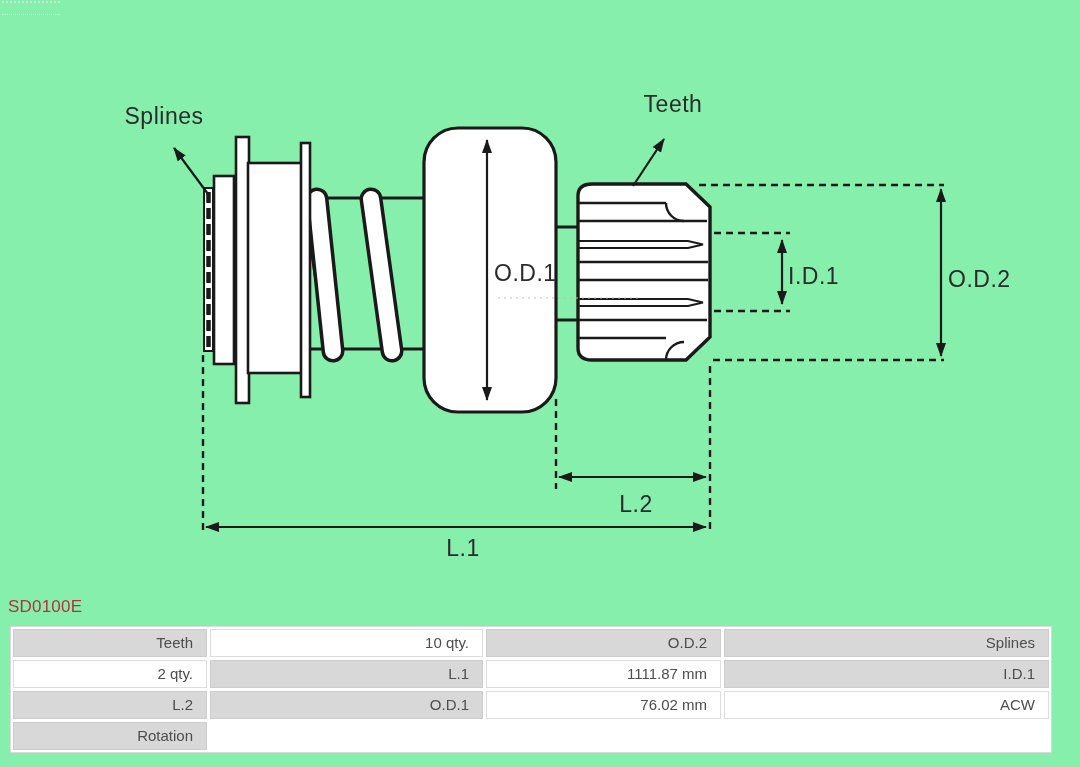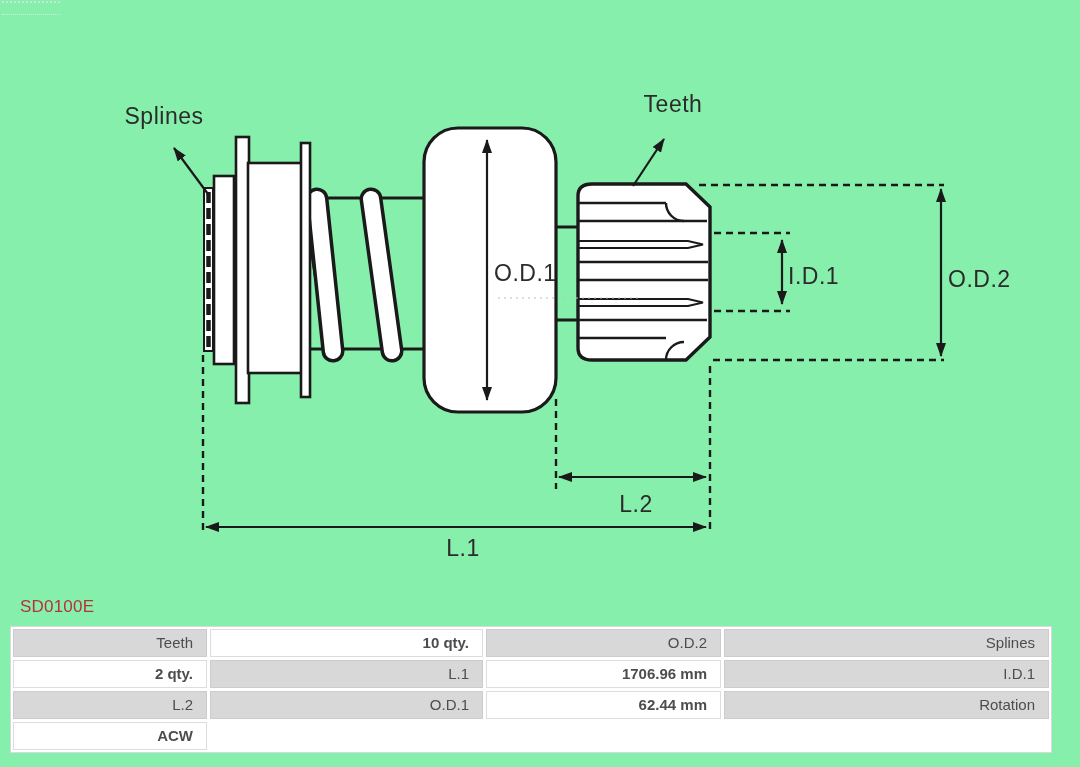--- a/index.html
+++ b/index.html
@@ -16,21 +16,21 @@
     border-bottom:1px dotted #ececf0;
     opacity:.7;
   }
   svg text{
     fill:#2b2b2b;
     font-family:"Liberation Sans","DejaVu Sans",sans-serif;
     font-size:23px;
     letter-spacing:.5px;
   }
   .part-number{
-    margin:3px 0 9px 20px;
+    margin:3px 0 9px 8px;
     font-size:17px;
     font-weight:500;
     letter-spacing:.2px;
   }
   .spec-table{
     margin-left:10px;
     width:1042px;
     border:1px solid #d9d9d9;
     background:#fff;
     padding:2px;
@@ -41,21 +41,21 @@
     font-size:15px;
   }
   .cell{
     height:26px;
     line-height:26px;
     text-align:right;
     padding-right:13px;
     border:1px solid #d4d4d4;
   }
   .cell.label{ background:#d8d8d8; border-color:#cccccc; }
-  .cell.value{ background:#ffffff; border-color:#dddddd;font-weight:bold; }
+  .cell.value{ background:#ffffff; border-color:#dddddd; }
 </style>
 </head>
 <body>
 
 <div class="page">
 
   <div class="watermark"></div>
 
   <svg width="1080" height="590" viewBox="0 0 1080 590">
     <defs>
@@ -145,24 +145,24 @@
 
   <div class="spec-table" style="color:#4d4d4d">
 
     <div class="cell label">Teeth</div>
     <div class="cell value">10 qty.</div>
     <div class="cell label">O.D.2</div>
 
     <div class="cell label">Splines</div>
     <div class="cell value">2 qty.</div>
     <div class="cell label">L.1</div>
-    <div class="cell value">1706.96 mm</div>
+    <div class="cell value">1111.87 mm</div>
 
     <div class="cell label">I.D.1</div>
     <div class="cell label">L.2</div>
 
     <div class="cell label">O.D.1</div>
-    <div class="cell value">62.44 mm</div>
+    <div class="cell value">76.02 mm</div>
+    <div class="cell value">ACW</div>
     <div class="cell label">Rotation</div>
-    <div class="cell value">ACW</div>
   </div>
 
 </div>
 
 </body></html>

